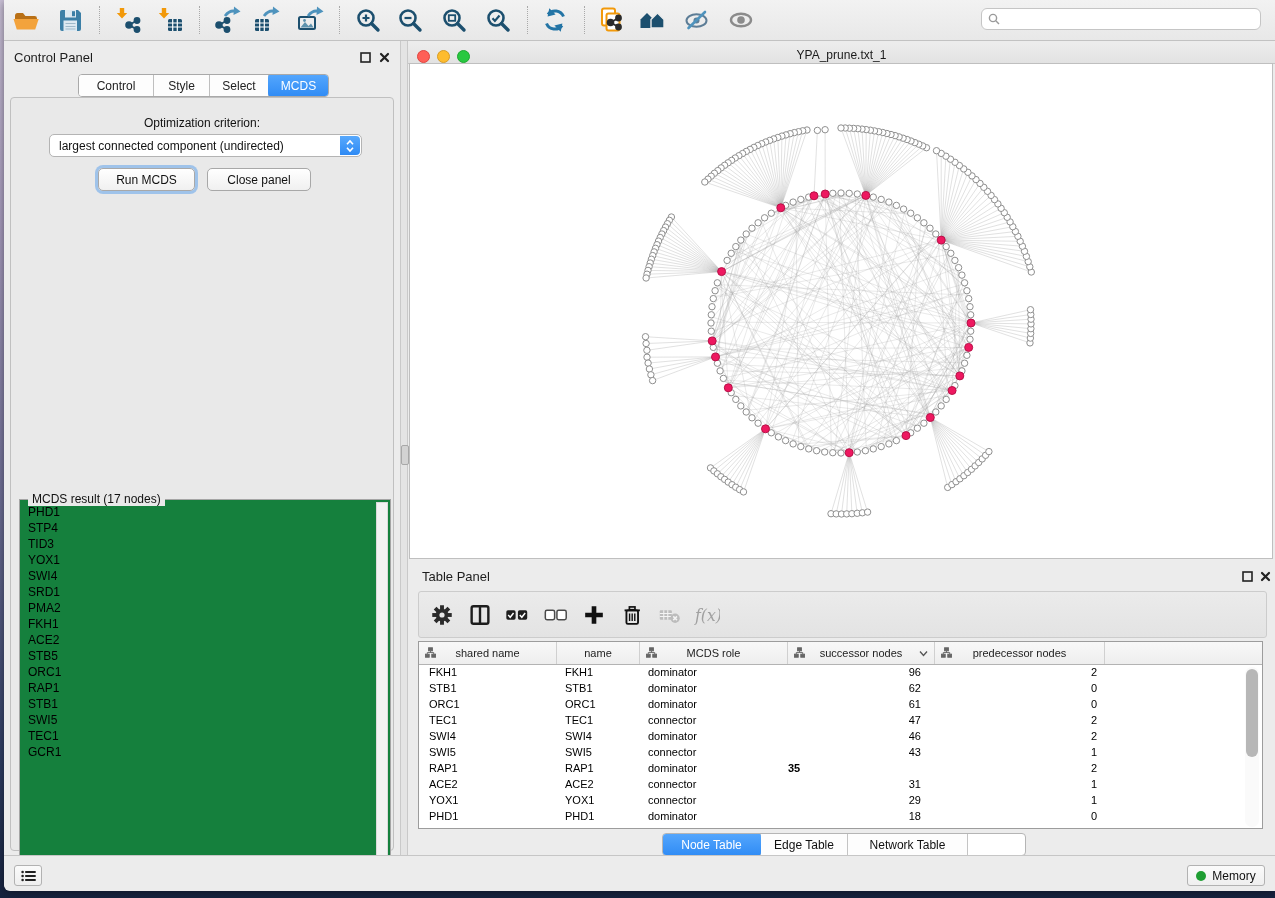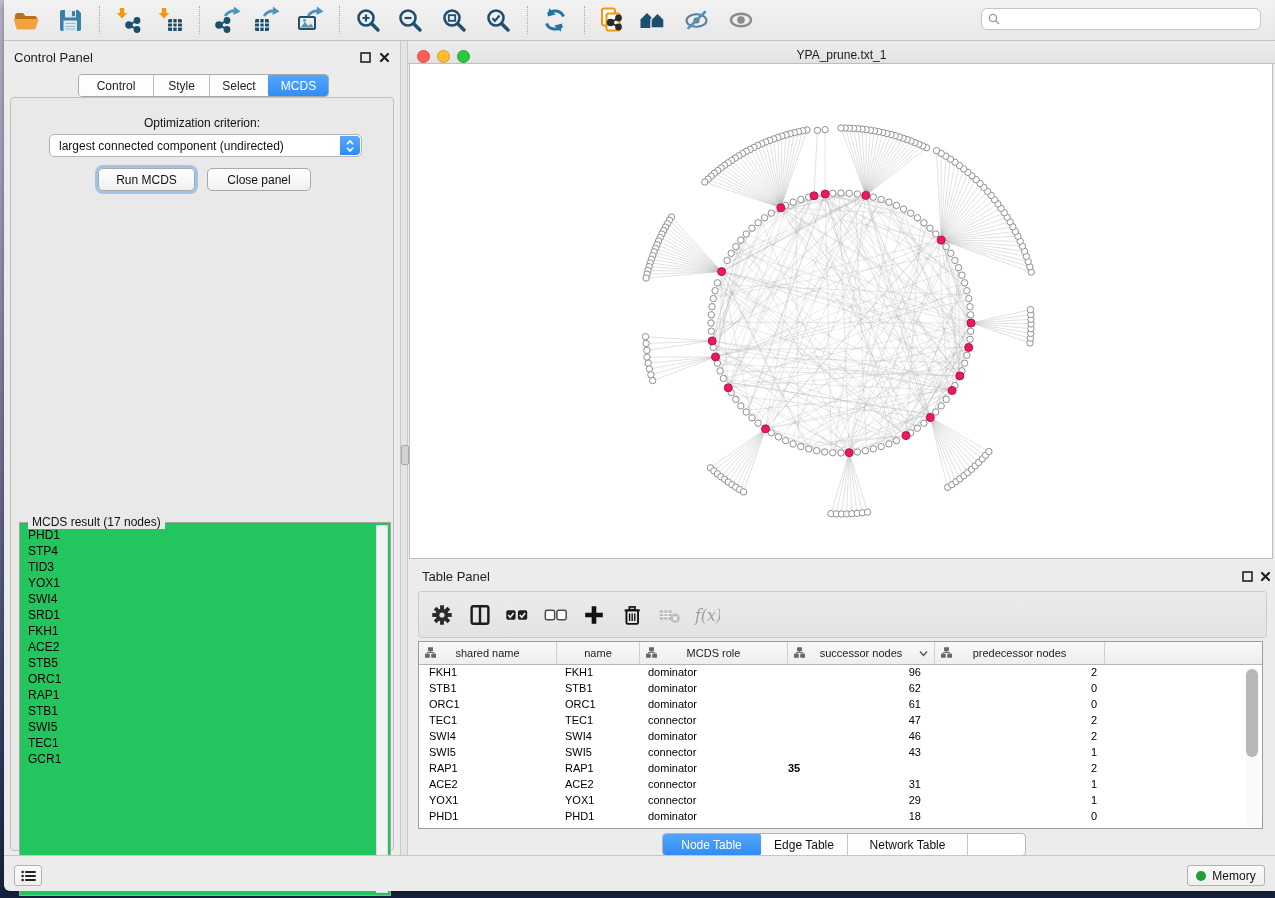--- a/index.html
+++ b/index.html
@@ -25,21 +25,21 @@
   .cp-tabs{position:absolute;left:74px;top:33px;height:21px;display:flex;border:1px solid #a9a9a9;border-radius:4px;background:#fff;overflow:hidden;}
   .cp-tab{font-size:12px;color:#222;display:flex;align-items:center;justify-content:center;border-right:1px solid #bfbfbf;background:#fdfdfd;cursor:pointer;}
   .cp-tab:last-child{border-right:none;}
   .cp-tab.sel{background:linear-gradient(#55a7fd,#2f8bf5);color:#fff;border-radius:4px;margin:-1px;padding:1px;border-right:none;}
   .cp-body{position:absolute;left:6px;top:56px;width:382px;height:752px;background:#e9e9e9;border:1px solid #c0c0c0;border-radius:4px;}
   .opt-label{position:absolute;left:0;top:18px;width:100%;text-align:center;font-size:12px;color:#111;}
   .opt-select{position:absolute;left:38px;top:36px;width:313px;height:23px;background:#fff;border:1px solid #b4b4b4;border-radius:5px;font-size:12px;color:#111;display:flex;align-items:center;padding-left:9px;box-sizing:border-box;cursor:pointer;}
   .opt-stepper{position:absolute;right:1px;top:1px;bottom:1px;width:20px;background:linear-gradient(#58a9fd,#2e8af4);border-radius:0 4px 4px 0;display:flex;flex-direction:column;align-items:center;justify-content:center;}
   .btn{position:absolute;height:23px;background:linear-gradient(#ffffff,#f0f0f0);border:1px solid #a8a8a8;border-radius:5px;font-size:12px;color:#111;display:flex;align-items:center;justify-content:center;cursor:pointer;box-sizing:border-box;}
   .btn.focusring{box-shadow:0 0 0 3px rgba(110,170,235,.6);}
-  .groupbox{position:absolute;left:8px;top:424px;width:370px;height:372px;background:#22c55e;border:1px solid #a5a5a5;}
+  .groupbox{position:absolute;left:8px;top:401px;width:370px;height:372px;background:#15803d;border:1px solid #a5a5a5;}
   .groupbox-legend{position:absolute;top:-8px;left:8px;background:#e9e9e9;padding:0 4px;font-size:12px;color:#111;}
   .mcds-list{position:absolute;left:2px;top:4px;bottom:2px;right:16px;overflow:hidden;}
   .mcds-item{font-size:12px;color:#000;height:16px;line-height:16px;padding-left:6px;}
   .list-track{position:absolute;top:2px;bottom:2px;right:2px;width:12px;background:#f2f2f2;border:1px solid #dadada;box-sizing:border-box;}
   
   .vsplit{left:396px;top:41px;width:8px;height:814px;background:#e4e4e4;border-left:1px solid #c9c9c9;border-right:1px solid #c9c9c9;box-sizing:border-box;}
   .vsplit-grab{position:absolute;left:0px;top:404px;width:6px;height:18px;background:#d3d3d3;border:1px solid #a8a8a8;border-radius:2px;}
   
   .net{left:404px;top:41px;width:867px;height:522px;}
   .net-titlebar{position:absolute;left:0;top:3px;width:100%;height:19px;background:linear-gradient(#ececec,#e2e2e2);border-bottom:1px solid #c6c6c6;}
@@ -252,20 +252,21 @@
       <div class="btn" style="left:196px;top:70px;width:104px;">Close panel</div>
       <div class="groupbox">
         <div class="groupbox-legend">MCDS result (17 nodes)</div>
         <div class="mcds-list" id="mcds-list">
             <div class="mcds-item">PHD1</div>
             <div class="mcds-item">STP4</div>
             <div class="mcds-item">TID3</div>
             <div class="mcds-item">YOX1</div>
             <div class="mcds-item">SWI4</div>
             <div class="mcds-item">SRD1</div>
+            <div class="mcds-item">PMA2</div>
             <div class="mcds-item">FKH1</div>
             <div class="mcds-item">ACE2</div>
             <div class="mcds-item">STB5</div>
             <div class="mcds-item">ORC1</div>
             <div class="mcds-item">RAP1</div>
             <div class="mcds-item">STB1</div>
             <div class="mcds-item">SWI5</div>
             <div class="mcds-item">TEC1</div>
             <div class="mcds-item">GCR1</div>
           </div>

